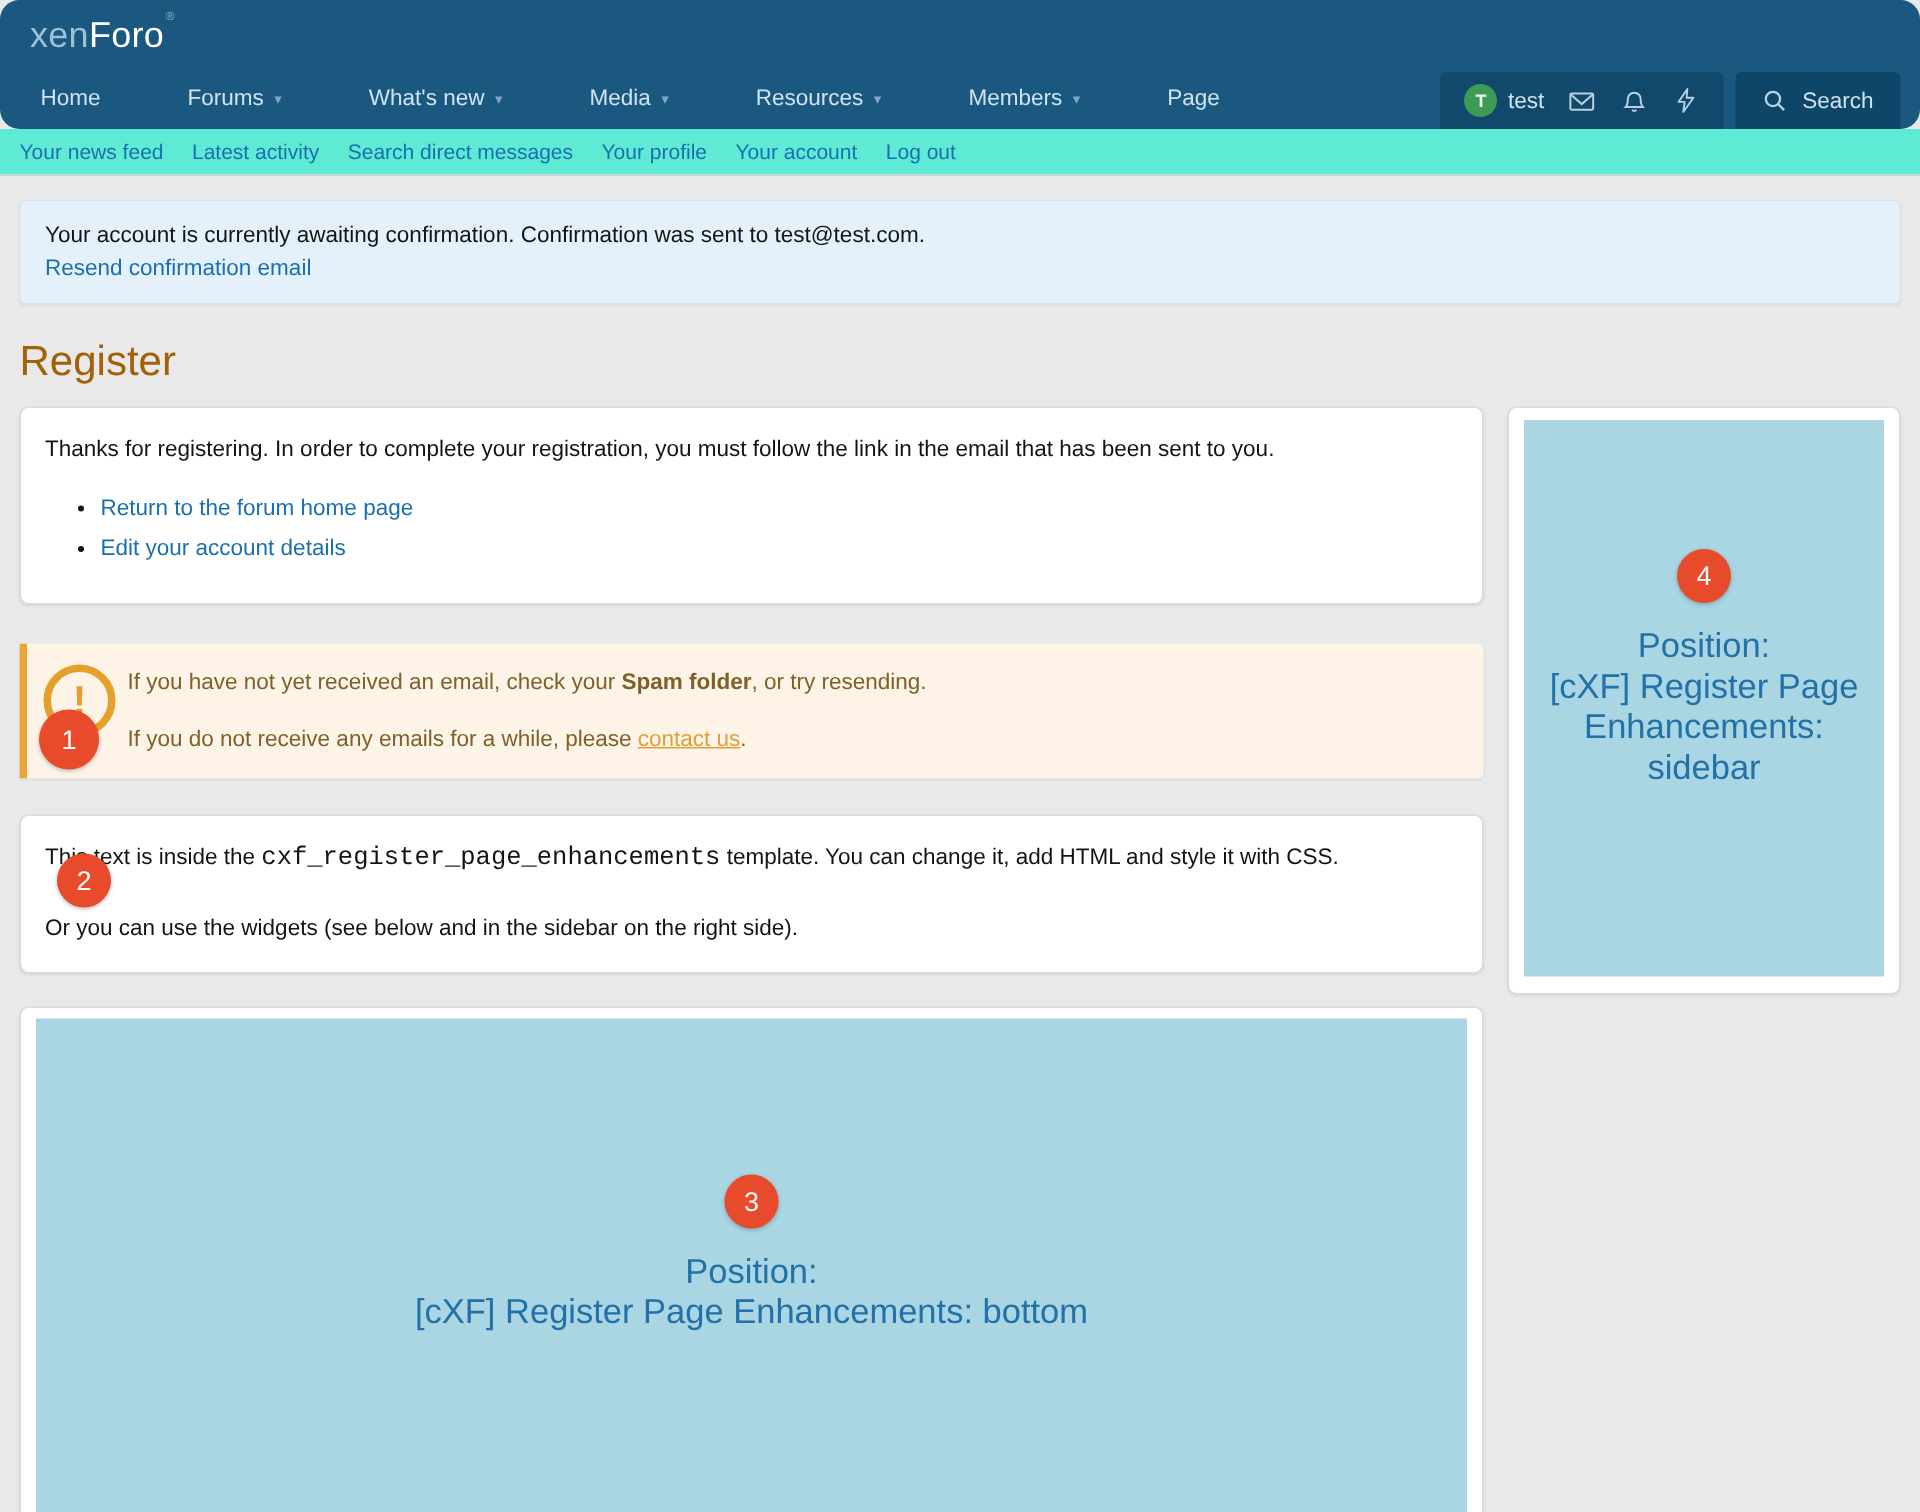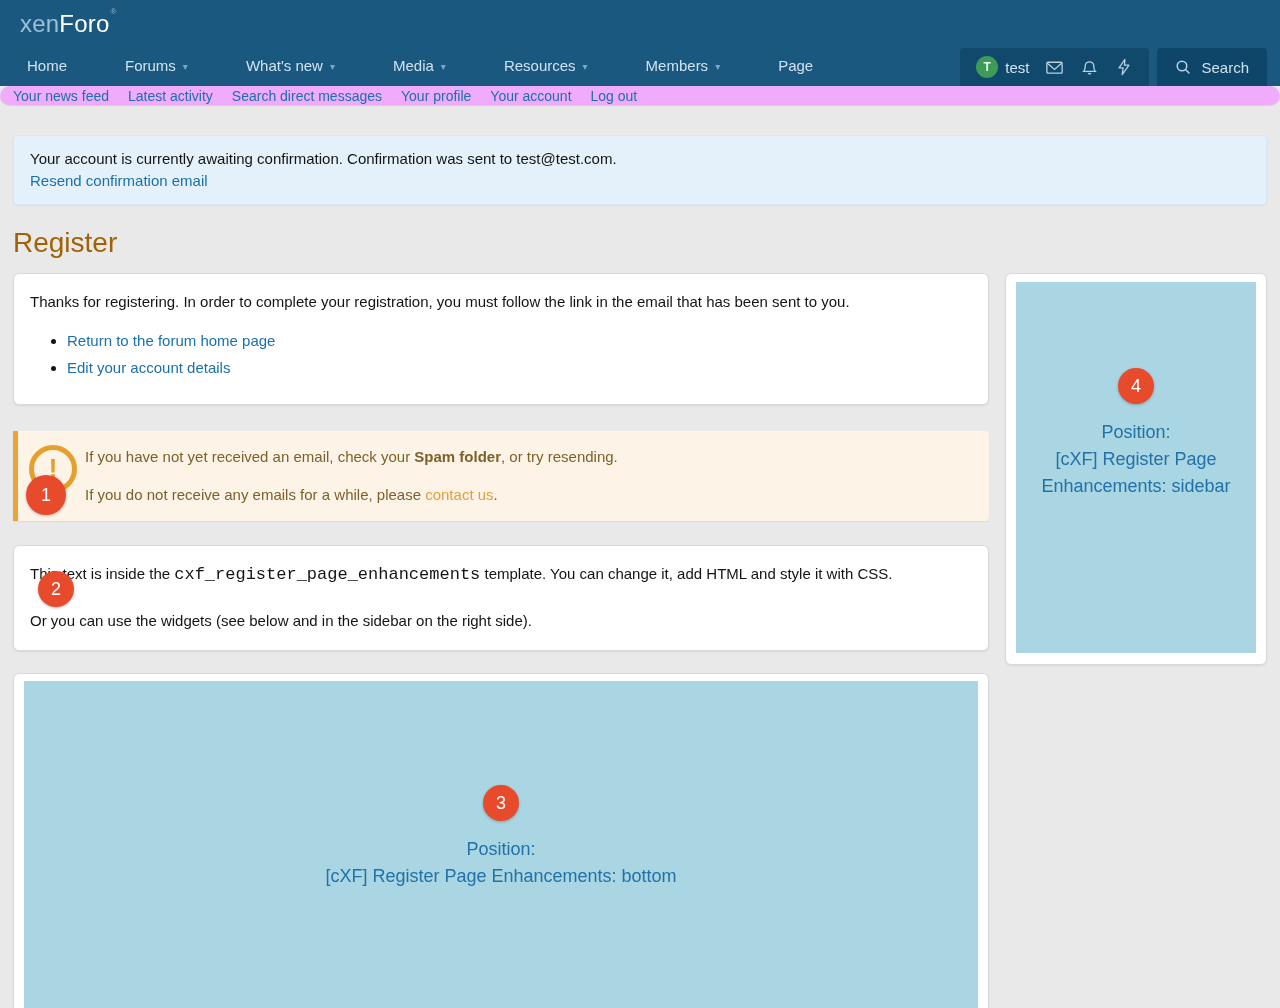--- a/index.html
+++ b/index.html
@@ -9,21 +9,21 @@
     font-family:"Liberation Sans", sans-serif;
     background:#e9e9e9;
     color:#141414;
     font-size:15px;
     min-height:1008px;
     overflow-x:hidden;
   }
   a { text-decoration:none; cursor:pointer; }
 
   
-  .header { background:#1a5880; }
+  .header { background:#1a5880;border-radius:13px; }
   .logo-row { height:44px; display:flex; align-items:center; padding:0 20px; }
   .logo { font-size:24px; letter-spacing:0.2px; cursor:pointer; }
   .logo .xen { color:#9cc0d8; font-weight:400; }
   .logo .foro { color:#ffffff; font-weight:400; }
   .logo .tm { color:#8fb3cc; font-size:8px; vertical-align:18px; margin-left:1px; }
 
   .nav-row { display:flex; align-items:stretch; height:42px; padding:0 13px 0 14px; }
   .nav-list { list-style:none; display:flex; align-items:center;gap:32px; }
   .nav-item { display:flex; align-items:center; padding:0 13px; height:42px; color:#cfe2f0; font-size:15px; cursor:pointer; }
   .nav-item .arrow { color:#7ea6c4; font-size:10px; margin-left:7px; margin-top:2px; }
@@ -31,27 +31,27 @@
   .nav-right { margin-left:auto; display:flex; align-items:flex-end; gap:8px; }
   .navgroup { background:#10496c; border-radius:4px 4px 0 0; height:38px; display:flex; align-items:center; color:#cfe2f0; }
   .navgroup--user { padding:0 16px; gap:16px; }
   .user-chip { display:flex; align-items:center; gap:7px; cursor:pointer; }
   .avatar { width:22px; height:22px; border-radius:50%; background:#3d9a57; color:#eaf6ee; font-size:12px; font-weight:bold; display:flex; align-items:center; justify-content:center; }
   .hicon { display:flex; align-items:center; cursor:pointer; color:#b8d0e2; }
   .hicon svg { display:block; }
   .navgroup--search { background:#0d4668; padding:12px 18px; gap:9px; cursor:pointer; font-size:15px; }
 
   
-  .subnav { background:#f0abfc; border-bottom:1px solid #d4d4d4; height:20px; display:flex; align-items:center; padding:0 13px; gap:19px;border-radius:14px; }
+  .subnav { background:#5eead4; border-bottom:1px solid #d4d4d4; height:31px; display:flex; align-items:center; padding:0 13px; gap:19px; }
   .subnav a { color:#1a70ad; font-size:14px; }
 
   
   .content { padding:0 13px 20px; }
   .alert-confirm {
-    margin-top:29px; background:#e4f1fa; border:1px solid #d5e7f4; border-radius:4px;
+    margin-top:16px; background:#e4f1fa; border:1px solid #d5e7f4; border-radius:4px;
     padding:12px 16px; line-height:22px; box-shadow:0 1px 2px rgba(0,0,0,0.05);
   }
   .alert-confirm a { color:#1a70ad; }
   .page-title { font-size:28px; font-weight:400; color:#a16207; margin:22px 0 14px; }
 
   .cols { display:flex; gap:16px; align-items:flex-start; }
   .main-col { flex:1; min-width:0; }
   .side-col { width:262px; flex:none; }
 
   .card {
@@ -66,21 +66,21 @@
   .block-thanks a { color:#1a70ad; }
 
   
   .block-warning {
     position:relative; margin-top:26px;
     background:#fdf3e7; border-left:5px solid #eca338; border-radius:0 4px 4px 0;
     box-shadow:0 1px 2px rgba(0,0,0,0.06);
     padding:16px 16px 16px 67px; color:#7d6128; line-height:20px;
   }
   .block-warning .line2 { margin-top:18px; }
-  .block-warning a { color:#dfa03c; }
+  .block-warning a { color:#dfa03c;text-decoration:underline; }
   .warn-icon {
     position:absolute; left:11px; top:14px; width:48px; height:48px;
     border:5px solid #e5a02c; border-radius:50%;
     display:flex; align-items:center; justify-content:center;
     color:#e5a02c; font-size:27px; font-weight:bold;
   }
   .num-badge {
     width:36px; height:36px; border-radius:50%; background:#e84a2c; color:#fff;
     display:flex; align-items:center; justify-content:center; font-size:18px;
     box-shadow:0 1px 3px rgba(0,0,0,0.25);
@@ -94,21 +94,21 @@
   .badge-2 { position:absolute; left:24px; top:25px; z-index:2; }
 
   
   .block-widget { margin-top:22px; padding:7px 10px; }
   .widget-blue {
     background:#a9d6e2; width:100%;
     display:flex; flex-direction:column; align-items:center;
   }
   .widget-blue--bottom { height:371px; padding-top:104px; }
   .widget-blue--side   { height:371px; padding-top:86px; }
-  .widget-text { margin-top:15px; color:#2271a8; font-size:18px; line-height:27px; text-align:center; }
+  .widget-text { margin-top:15px; color:#2271a8; font-size:23px; line-height:27px; text-align:center; }
   .side-card { padding:8px 10px 11px; }
 
 </style>
 </head>
 <body>
 
 <header class="header">
   <div class="logo-row">
     <div class="logo">
       <span class="xen">xen</span><span class="foro">Foro</span><span class="tm">®</span>

